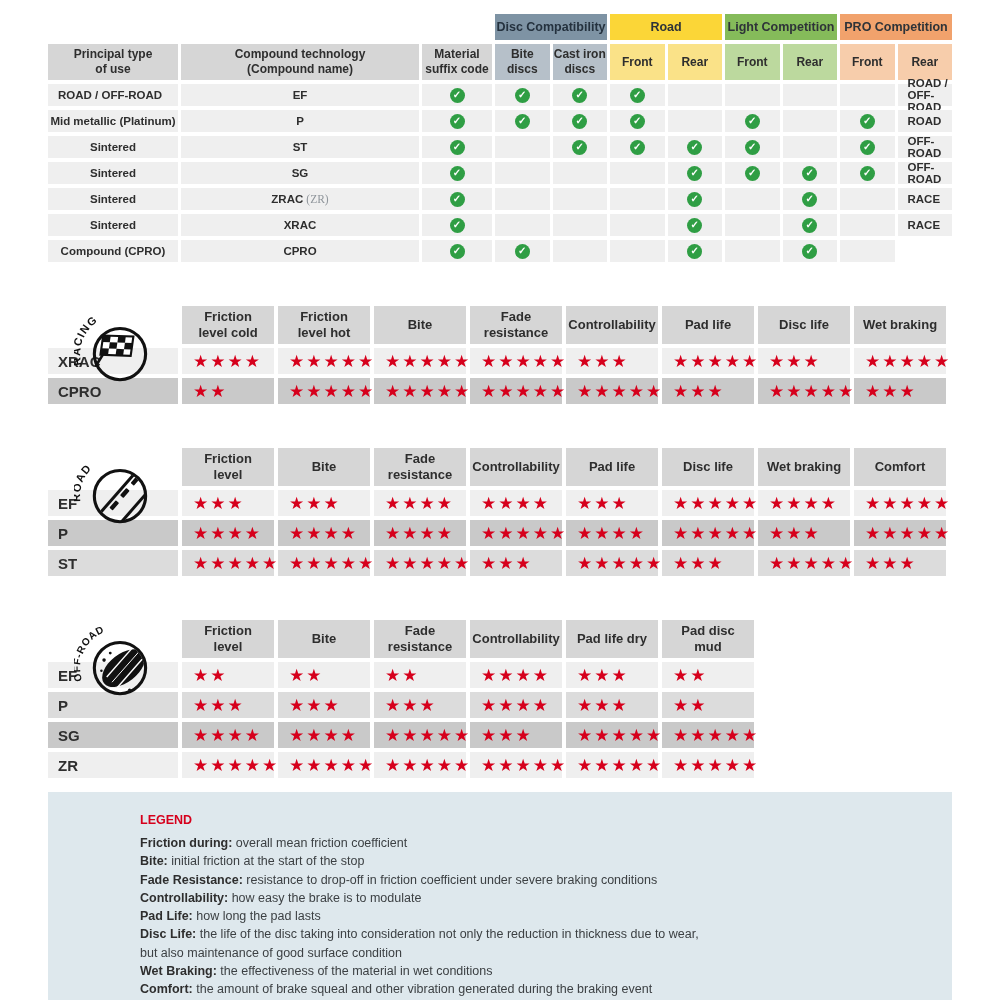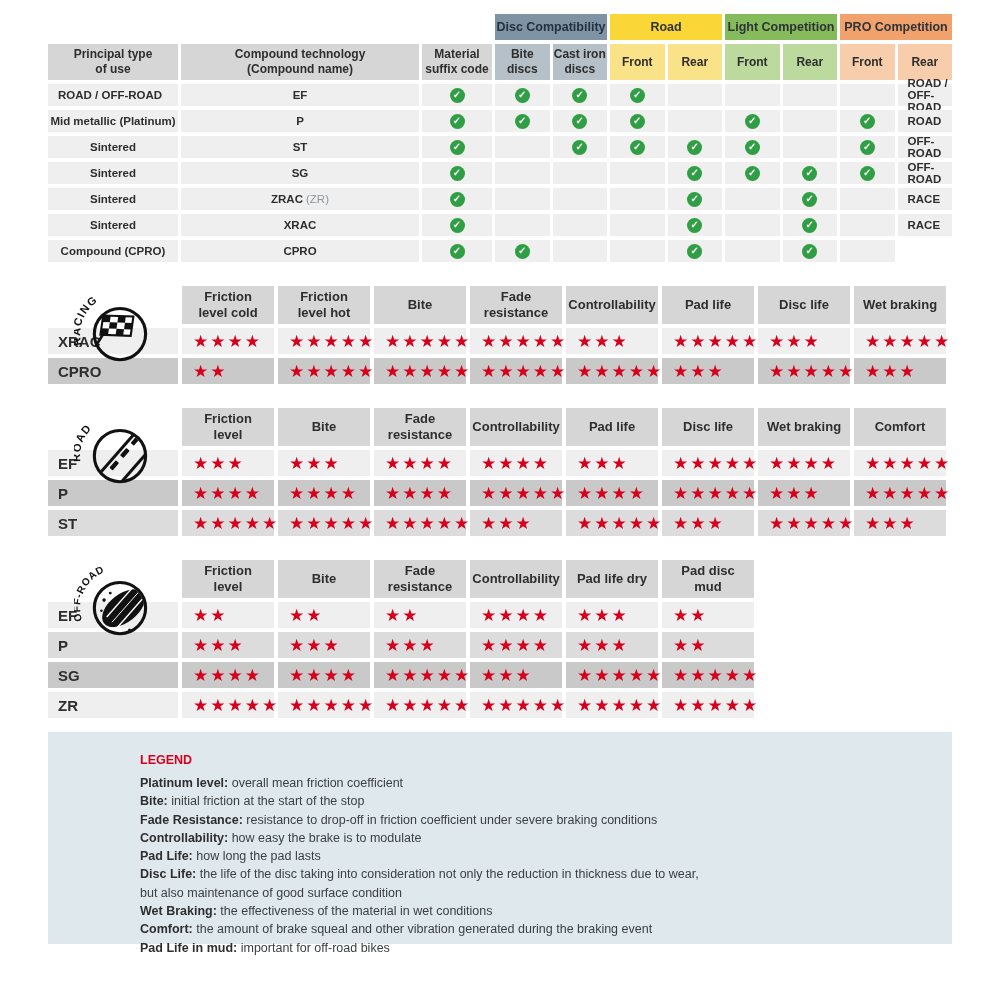--- a/index.html
+++ b/index.html
@@ -20,32 +20,32 @@
   .g-pro{background:var(--g-pro);}
   .ch,.sh{height:36px;display:flex;flex-direction:column;align-items:center;justify-content:center;
       text-align:center;font-weight:700;font-size:12px;line-height:1.25;background:var(--hdr);}
   .s-disc{background:var(--s-disc);}
   .s-road{background:var(--s-road);}
   .s-light{background:var(--s-light);}
   .s-pro{background:var(--s-pro);}
   .cell{height:22px;background:var(--row-light);display:flex;align-items:center;justify-content:center;
       font-weight:700;font-size:11.5px;}
   .cell.use{justify-content:flex-start;padding-left:10px;}
-  .cell .note{color:#8f959b;font-weight:400;margin-left:3px;}
+  .cell .note{color:#8f959b;font-weight:400;margin-left:3px;font-family:Liberation Serif, serif;}
   .dot{width:15px;height:15px;border-radius:50%;background:var(--check-green);color:#fff;
       font-size:10px;font-weight:700;display:flex;align-items:center;justify-content:center;line-height:1;}
 
   
   .rating-section{position:relative;}
   .sec-racing{margin-top:10px;}
   .sec-road{margin-top:12px;}
   .sec-offroad{margin-top:8px;}
   .section-icon{position:absolute;left:26px;top:0;width:84px;height:82px;}
   .section-icon svg{width:100%;height:100%;}
-  .rating-grid{display:grid;column-gap:4px;row-gap:4px;margin-top:24px;width:max-content;}
+  .rating-grid{display:grid;column-gap:4px;row-gap:4px;margin-top:44px;width:max-content;}
   .corner{background:transparent;}
   .rh{background:var(--hdr);height:38px;display:flex;align-items:center;justify-content:center;
       text-align:center;font-weight:700;font-size:13px;line-height:1.25;padding:0 8px;box-sizing:border-box;}
   .rl{height:26px;display:flex;align-items:center;padding-left:10px;font-weight:700;font-size:15px;}
   .rs{height:26px;display:flex;align-items:center;padding-left:11px;color:var(--star-red);
       font-size:17px;letter-spacing:2px;line-height:1;}
   .bg-light{background:var(--row-light);}
   .bg-medium{background:var(--row-medium);}
   .bg-dark{background:var(--row-dark);}
 
@@ -424,21 +424,21 @@
           <div class="rs bg-light">★★★★★</div>
           <div class="rs bg-light">★★★★★</div>
           <div class="rs bg-light">★★★★★</div>
           <div class="rs bg-light">★★★★★</div>
         </div>
     </section>
 
     <div class="legend">
       <div class="legend-title">LEGEND</div>
       <div id="legend-lines">
-          <div class="legend-line"><b>Platinum level: </b><span>overall mean friction coefficient</span></div>
+          <div class="legend-line"><b>Friction during: </b><span>overall mean friction coefficient</span></div>
           <div class="legend-line"><b>Bite: </b><span>initial friction at the start of the stop</span></div>
           <div class="legend-line"><b>Fade Resistance: </b><span>resistance to drop-off in friction coefficient under severe braking conditions</span></div>
           <div class="legend-line"><b>Controllability: </b><span>how easy the brake is to modulate</span></div>
           <div class="legend-line"><b>Pad Life: </b><span>how long the pad lasts</span></div>
           <div class="legend-line"><b>Disc Life: </b><span>the life of the disc taking into consideration not only the reduction in thickness due to wear,</span></div>
           <div class="legend-line"><span>but also maintenance of good surface condition</span></div>
           <div class="legend-line"><b>Wet Braking: </b><span>the effectiveness of the material in wet conditions</span></div>
           <div class="legend-line"><b>Comfort: </b><span>the amount of brake squeal and other vibration generated during the braking event</span></div>
           <div class="legend-line"><b>Pad Life in mud: </b><span>important for off-road bikes</span></div>
         </div>

